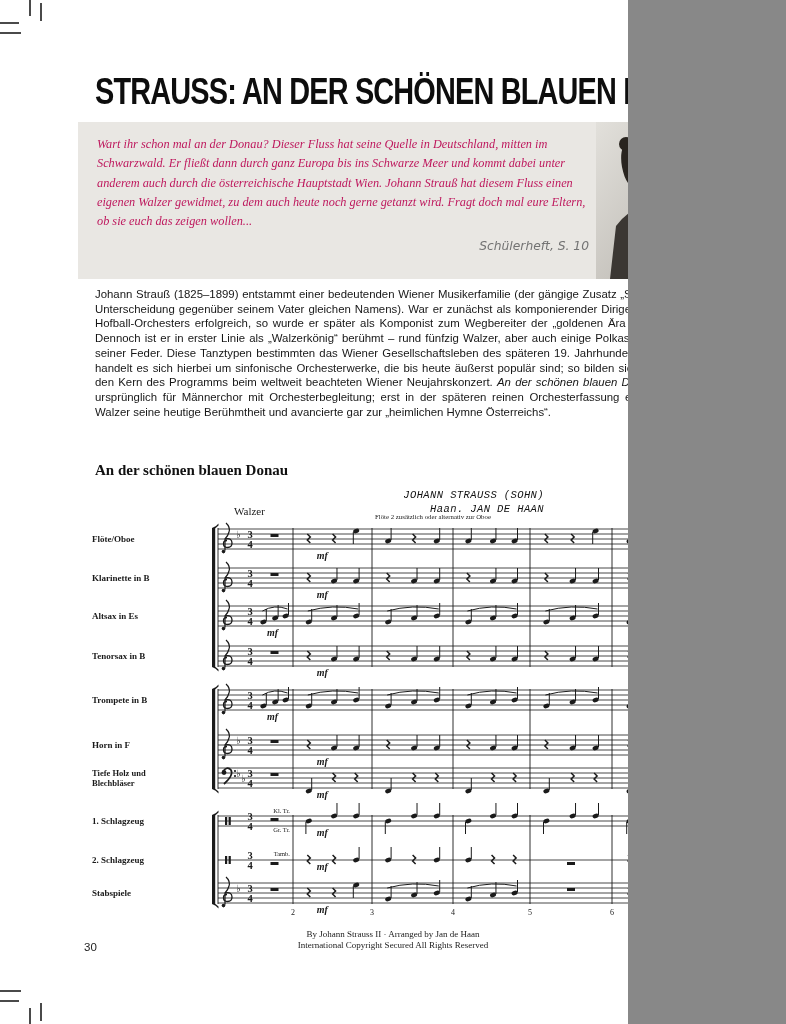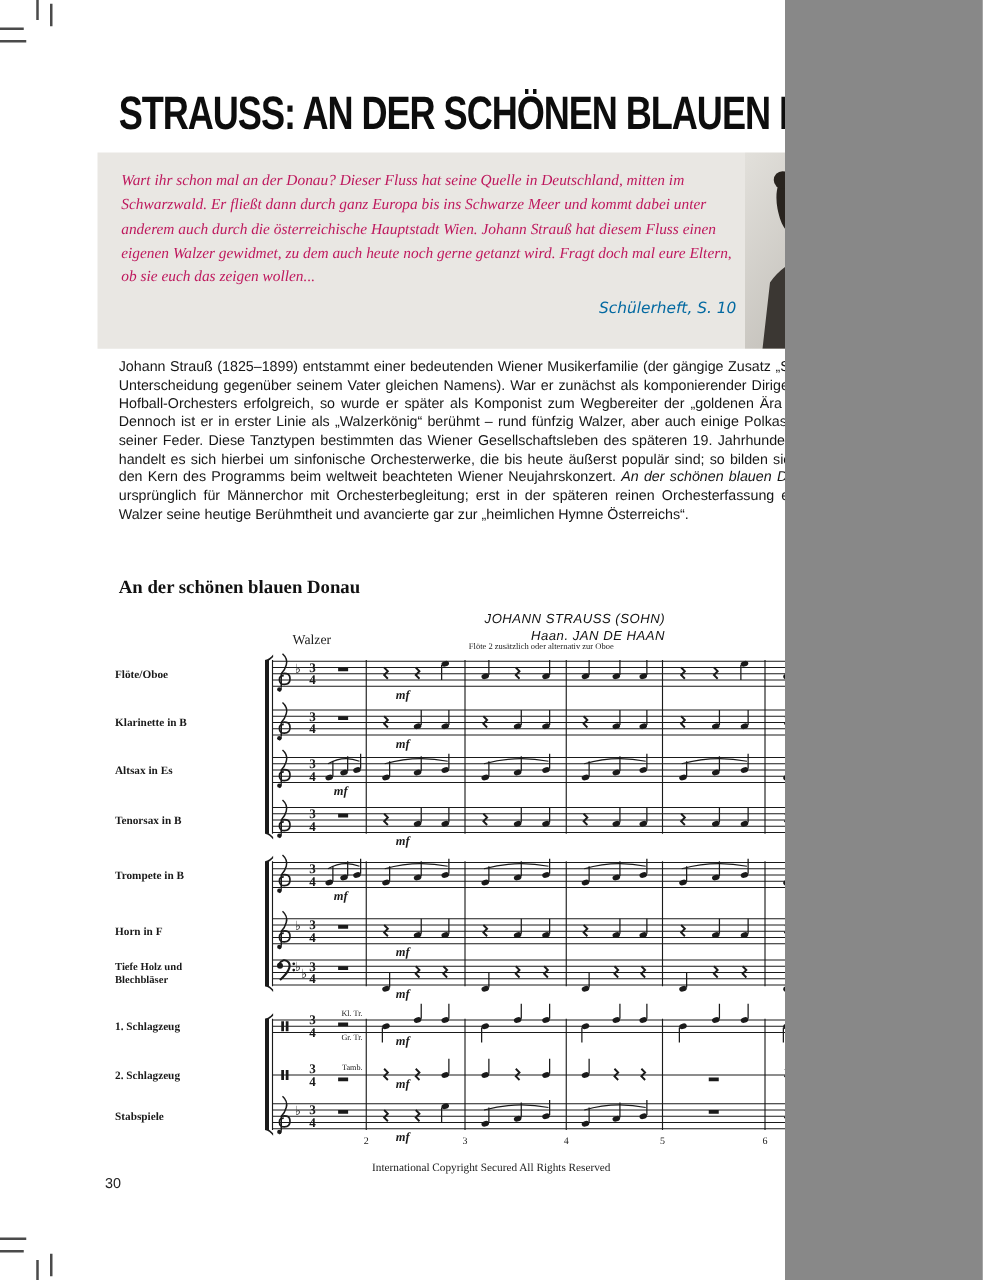--- a/index.html
+++ b/index.html
@@ -10,31 +10,31 @@
   .title{position:absolute;left:95px;top:70px;width:700px;
          font-family:"Liberation Sans",sans-serif;font-weight:bold;font-size:34px;
          letter-spacing:-1px;transform:scaleX(.85) scaleY(1.1);transform-origin:left top;
          color:#0d0d0d;white-space:nowrap;}
 
   .infobox{position:absolute;left:78px;top:122px;width:633px;height:157px;background:#e9e7e3;}
   .infobox-text{position:absolute;left:19px;top:13px;width:492px;
                 font-family:Liberation Serif, serif;font-style:italic;font-size:12.3px;
                 line-height:19.3px;color:#be185d;}
   .infobox-attrib{position:absolute;left:19px;top:117px;width:492px;text-align:right;
-                  font-family:"DejaVu Sans",sans-serif;font-style:italic;font-size:12.3px;color:#0369a1;}
+                  font-family:"DejaVu Sans",sans-serif;font-style:italic;font-size:12.3px;color:#737373;}
   .portrait{position:absolute;right:0;top:0;width:115px;height:157px;display:block;}
 
   .bodytext{position:absolute;left:95px;top:287px;width:608px;text-align:justify;
             font-size:11.4px;line-height:14.7px;color:#161616;}
   .bodytext .it{font-style:italic;}
 
   .piece-heading{position:absolute;left:95px;top:462px;
                  font-family:"Liberation Serif",serif;font-weight:bold;font-size:15px;color:#111;}
-  .credits{position:absolute;right:96px;top:489px;text-align:right;
-           font-family:Liberation Sans, sans-serif;font-style:italic;font-size:10.5px;
+  .credits{position:absolute;right:84px;top:489px;text-align:right;
+           font-family:Liberation Mono, monospace;font-style:italic;font-size:10.5px;
            line-height:13.5px;letter-spacing:.4px;color:#111;}
 
   .score-wrap{position:absolute;left:88px;top:503px;width:620px;height:424px;}
 
   .footer{position:absolute;left:0;top:929px;width:786px;text-align:center;
           font-family:"Liberation Serif",serif;font-size:9px;line-height:11.2px;color:#222;}
   .pagenum{position:absolute;left:84px;top:941px;font-size:11.5px;color:#222;}
 </style>
 </head>
 <body>
@@ -553,17 +553,18 @@
         <text x="345" y="16" fill="#1a1a1a" font-size="6.8" font-family="&quot;Liberation Serif&quot;,serif" text-anchor="middle" nm="score-instruction">Flöte 2 zusätzlich oder alternativ zur Oboe</text>
         <text x="205" y="412" fill="#1a1a1a" font-size="8" font-family="&quot;Liberation Serif&quot;,serif" text-anchor="middle" nm="measure-number">2</text>
         <text x="284" y="412" fill="#1a1a1a" font-size="8" font-family="&quot;Liberation Serif&quot;,serif" text-anchor="middle" nm="measure-number">3</text>
         <text x="365" y="412" fill="#1a1a1a" font-size="8" font-family="&quot;Liberation Serif&quot;,serif" text-anchor="middle" nm="measure-number">4</text>
         <text x="442" y="412" fill="#1a1a1a" font-size="8" font-family="&quot;Liberation Serif&quot;,serif" text-anchor="middle" nm="measure-number">5</text>
         <text x="524" y="412" fill="#1a1a1a" font-size="8" font-family="&quot;Liberation Serif&quot;,serif" text-anchor="middle" nm="measure-number">6</text>
       </svg>
   </div>
 
   <div class="footer">
+    <div>By Johann Strauss II · Arranged by Jan de Haan</div>
     <div>International Copyright Secured   All Rights Reserved</div>
   </div>
   <div class="pagenum">30</div>
 
 </div>
 
 </body></html>

